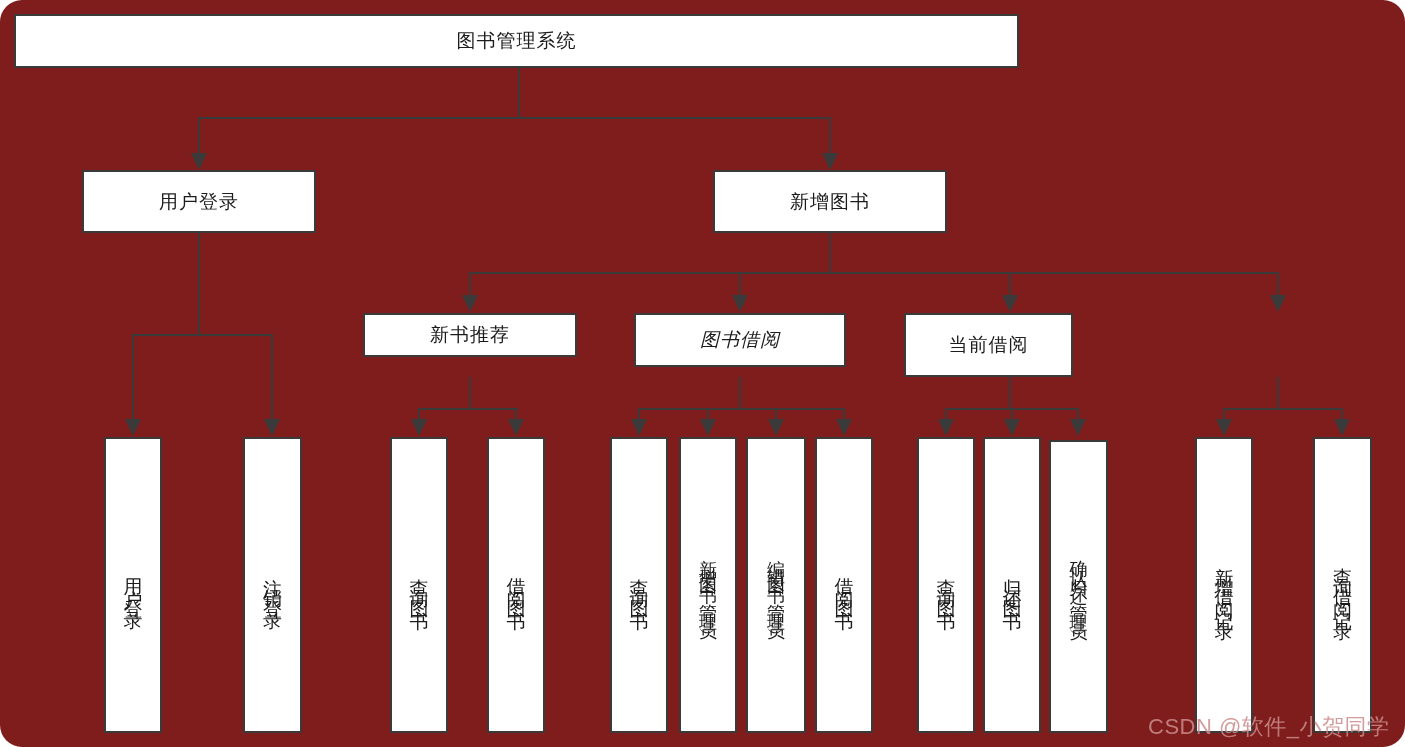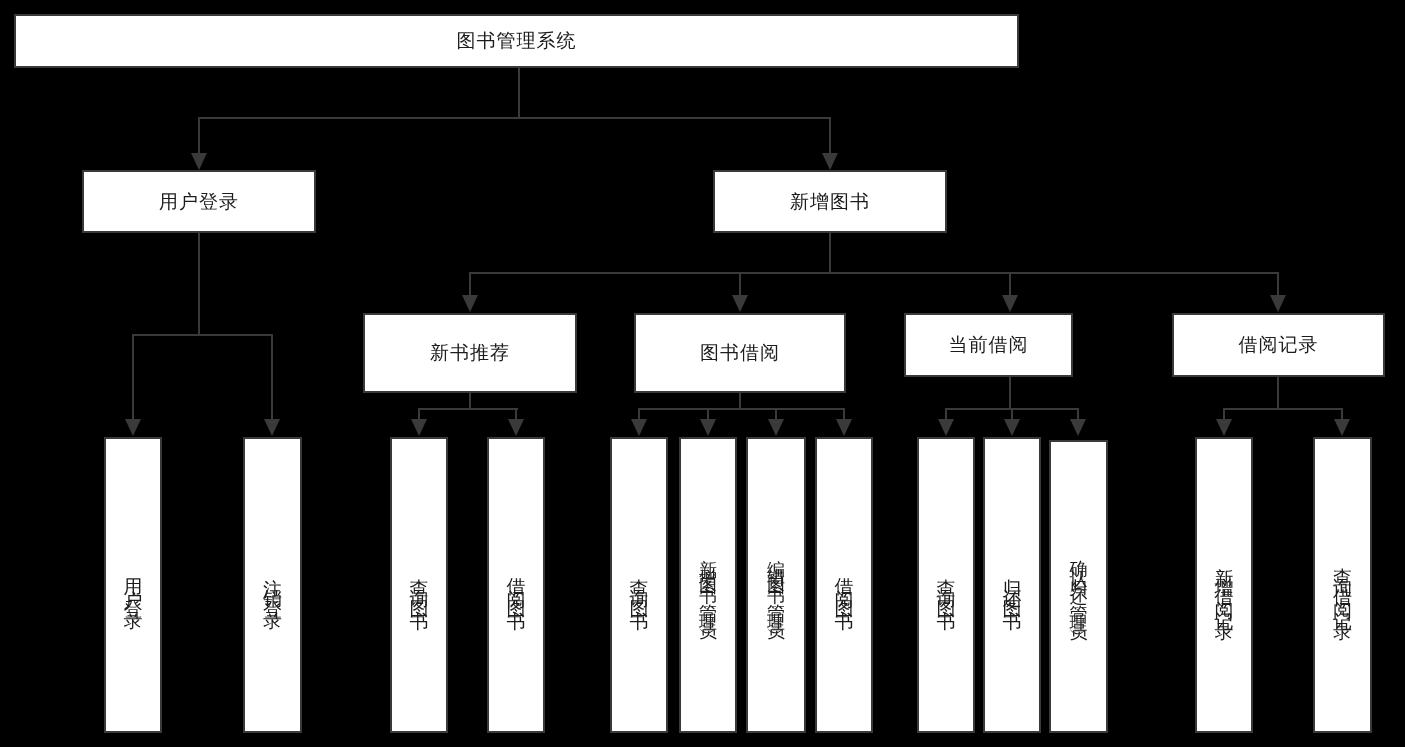--- a/index.html
+++ b/index.html
@@ -1,22 +1,23 @@
 <!DOCTYPE html>
 <html><head>
 <meta charset="utf-8">
 <style>
   html, body { margin: 0; padding: 0; background: #ffffff; }
   body { font-family: "Liberation Sans", sans-serif; }
   #canvas {
     position: relative;
     width: 1405px;
     height: 747px;
-    background: #000000;
+    background: #7f1d1d;
     overflow: hidden;
+    border-radius: 22px;
   }
   .box {
     position: absolute;
     box-sizing: border-box;
     border: 2px solid #3a3a3a;
     background: #ffffff;
     display: flex;
     align-items: center;
     justify-content: center;
     color: #1c1c1c;
@@ -122,31 +123,28 @@
     <span>图书管理系统</span>
   </div>
 
   <div class="box" style="left:82px; top:170px; width:234px; height:63px;">
     <span>用户登录</span>
   </div>
   <div class="box" style="left:713px; top:170px; width:234px; height:63px;">
     <span>新增图书</span>
   </div>
 
-  <div class="box" style="left:363px; top:313px; width:214px; height:80px;">
+  <div class="box" style="left:363px; top:313px; width:214px; height:44px;">
     <span>新书推荐</span>
   </div>
-  <div class="box" style="left:634px; top:313px; width:212px; height:80px;">
+  <div class="box" style="left:634px; top:313px; width:212px; height:54px;font-style:italic;">
     <span>图书借阅</span>
   </div>
   <div class="box" style="left:904px; top:313px; width:169px; height:64px;">
     <span>当前借阅</span>
-  </div>
-  <div class="box" style="left:1172px; top:313px; width:213px; height:64px;">
-    <span>借阅记录</span>
   </div>
 
   <div class="box leaf" style="left:104px; top:437px; width:58px; height:296px;">
     <span class="vtext">用户登录</span>
   </div>
   <div class="box leaf" style="left:243px; top:437px; width:59px; height:296px;">
     <span class="vtext">注销登录</span>
   </div>
 
   <div class="box leaf" style="left:390px; top:437px; width:58px; height:296px;">
@@ -179,14 +177,15 @@
     <span class="vtext">确认归还（管理员）</span>
   </div>
 
   <div class="box leaf" style="left:1195px; top:437px; width:58px; height:296px;">
     <span class="vtext">新增借阅记录</span>
   </div>
   <div class="box leaf" style="left:1313px; top:437px; width:59px; height:296px;">
     <span class="vtext">查询借阅记录</span>
   </div>
 
+  <div id="watermark">CSDN @软件_小贺同学</div>
 
 </div>
 
 </body></html>

